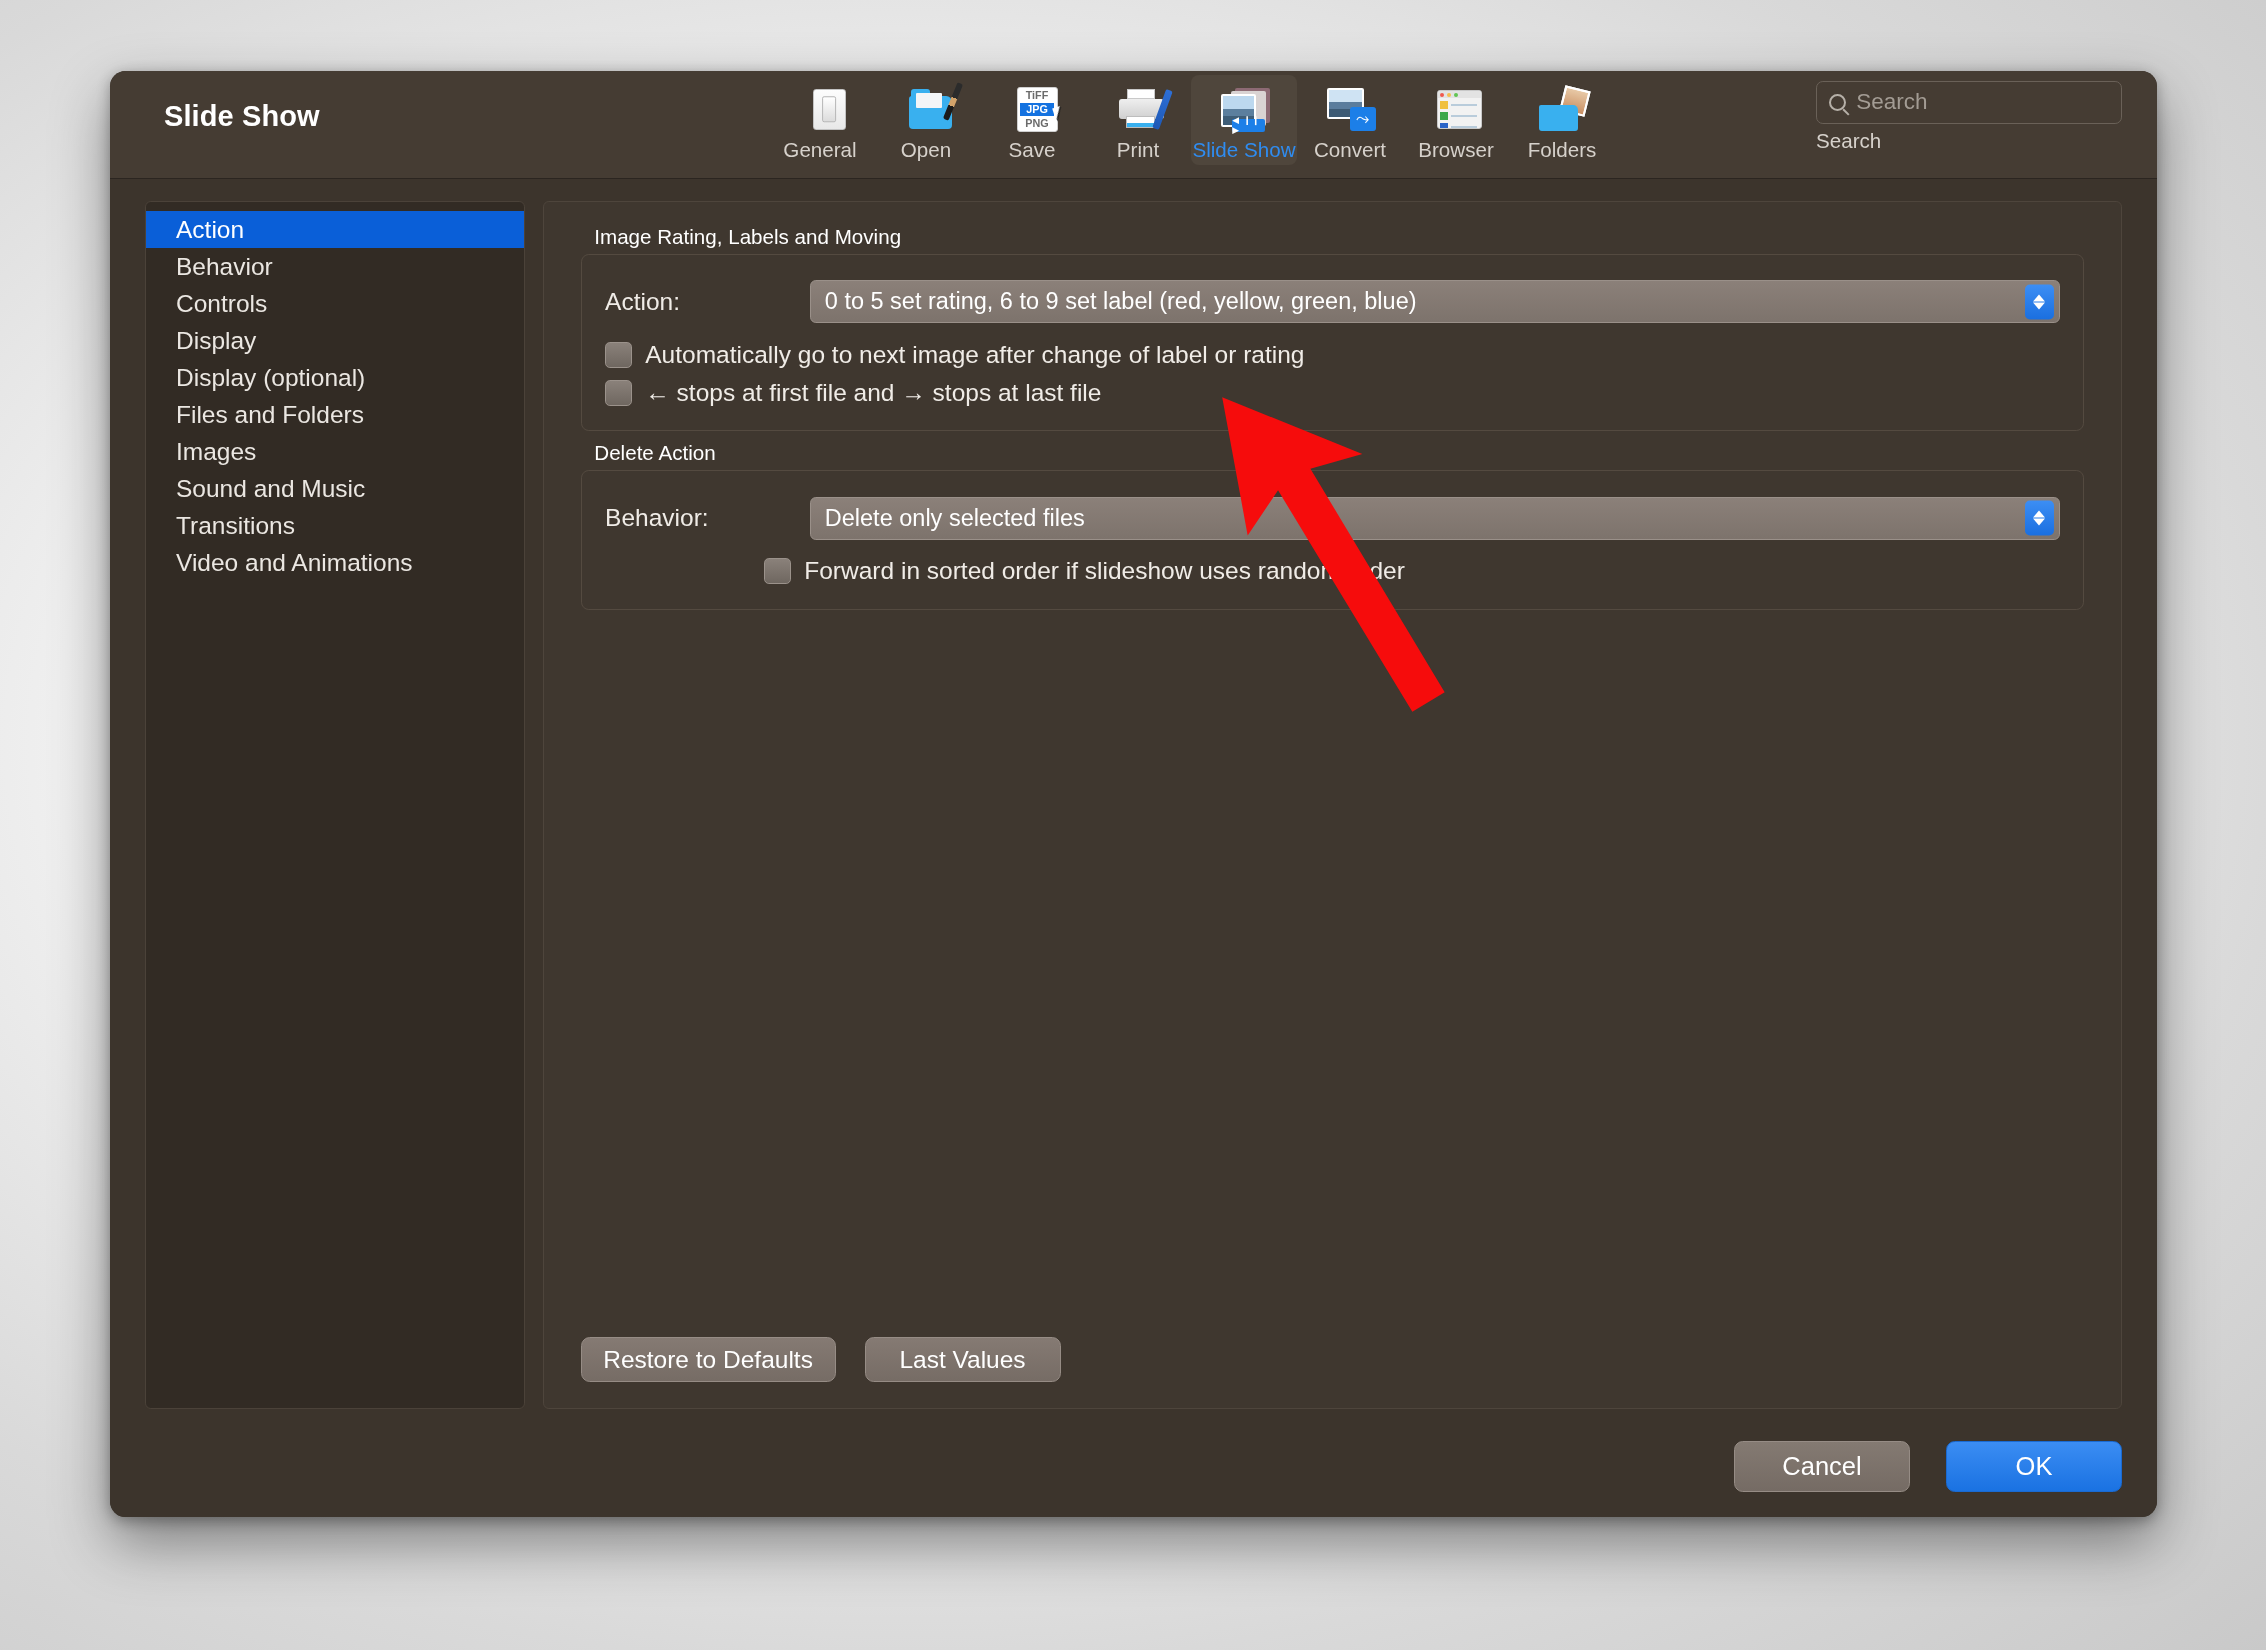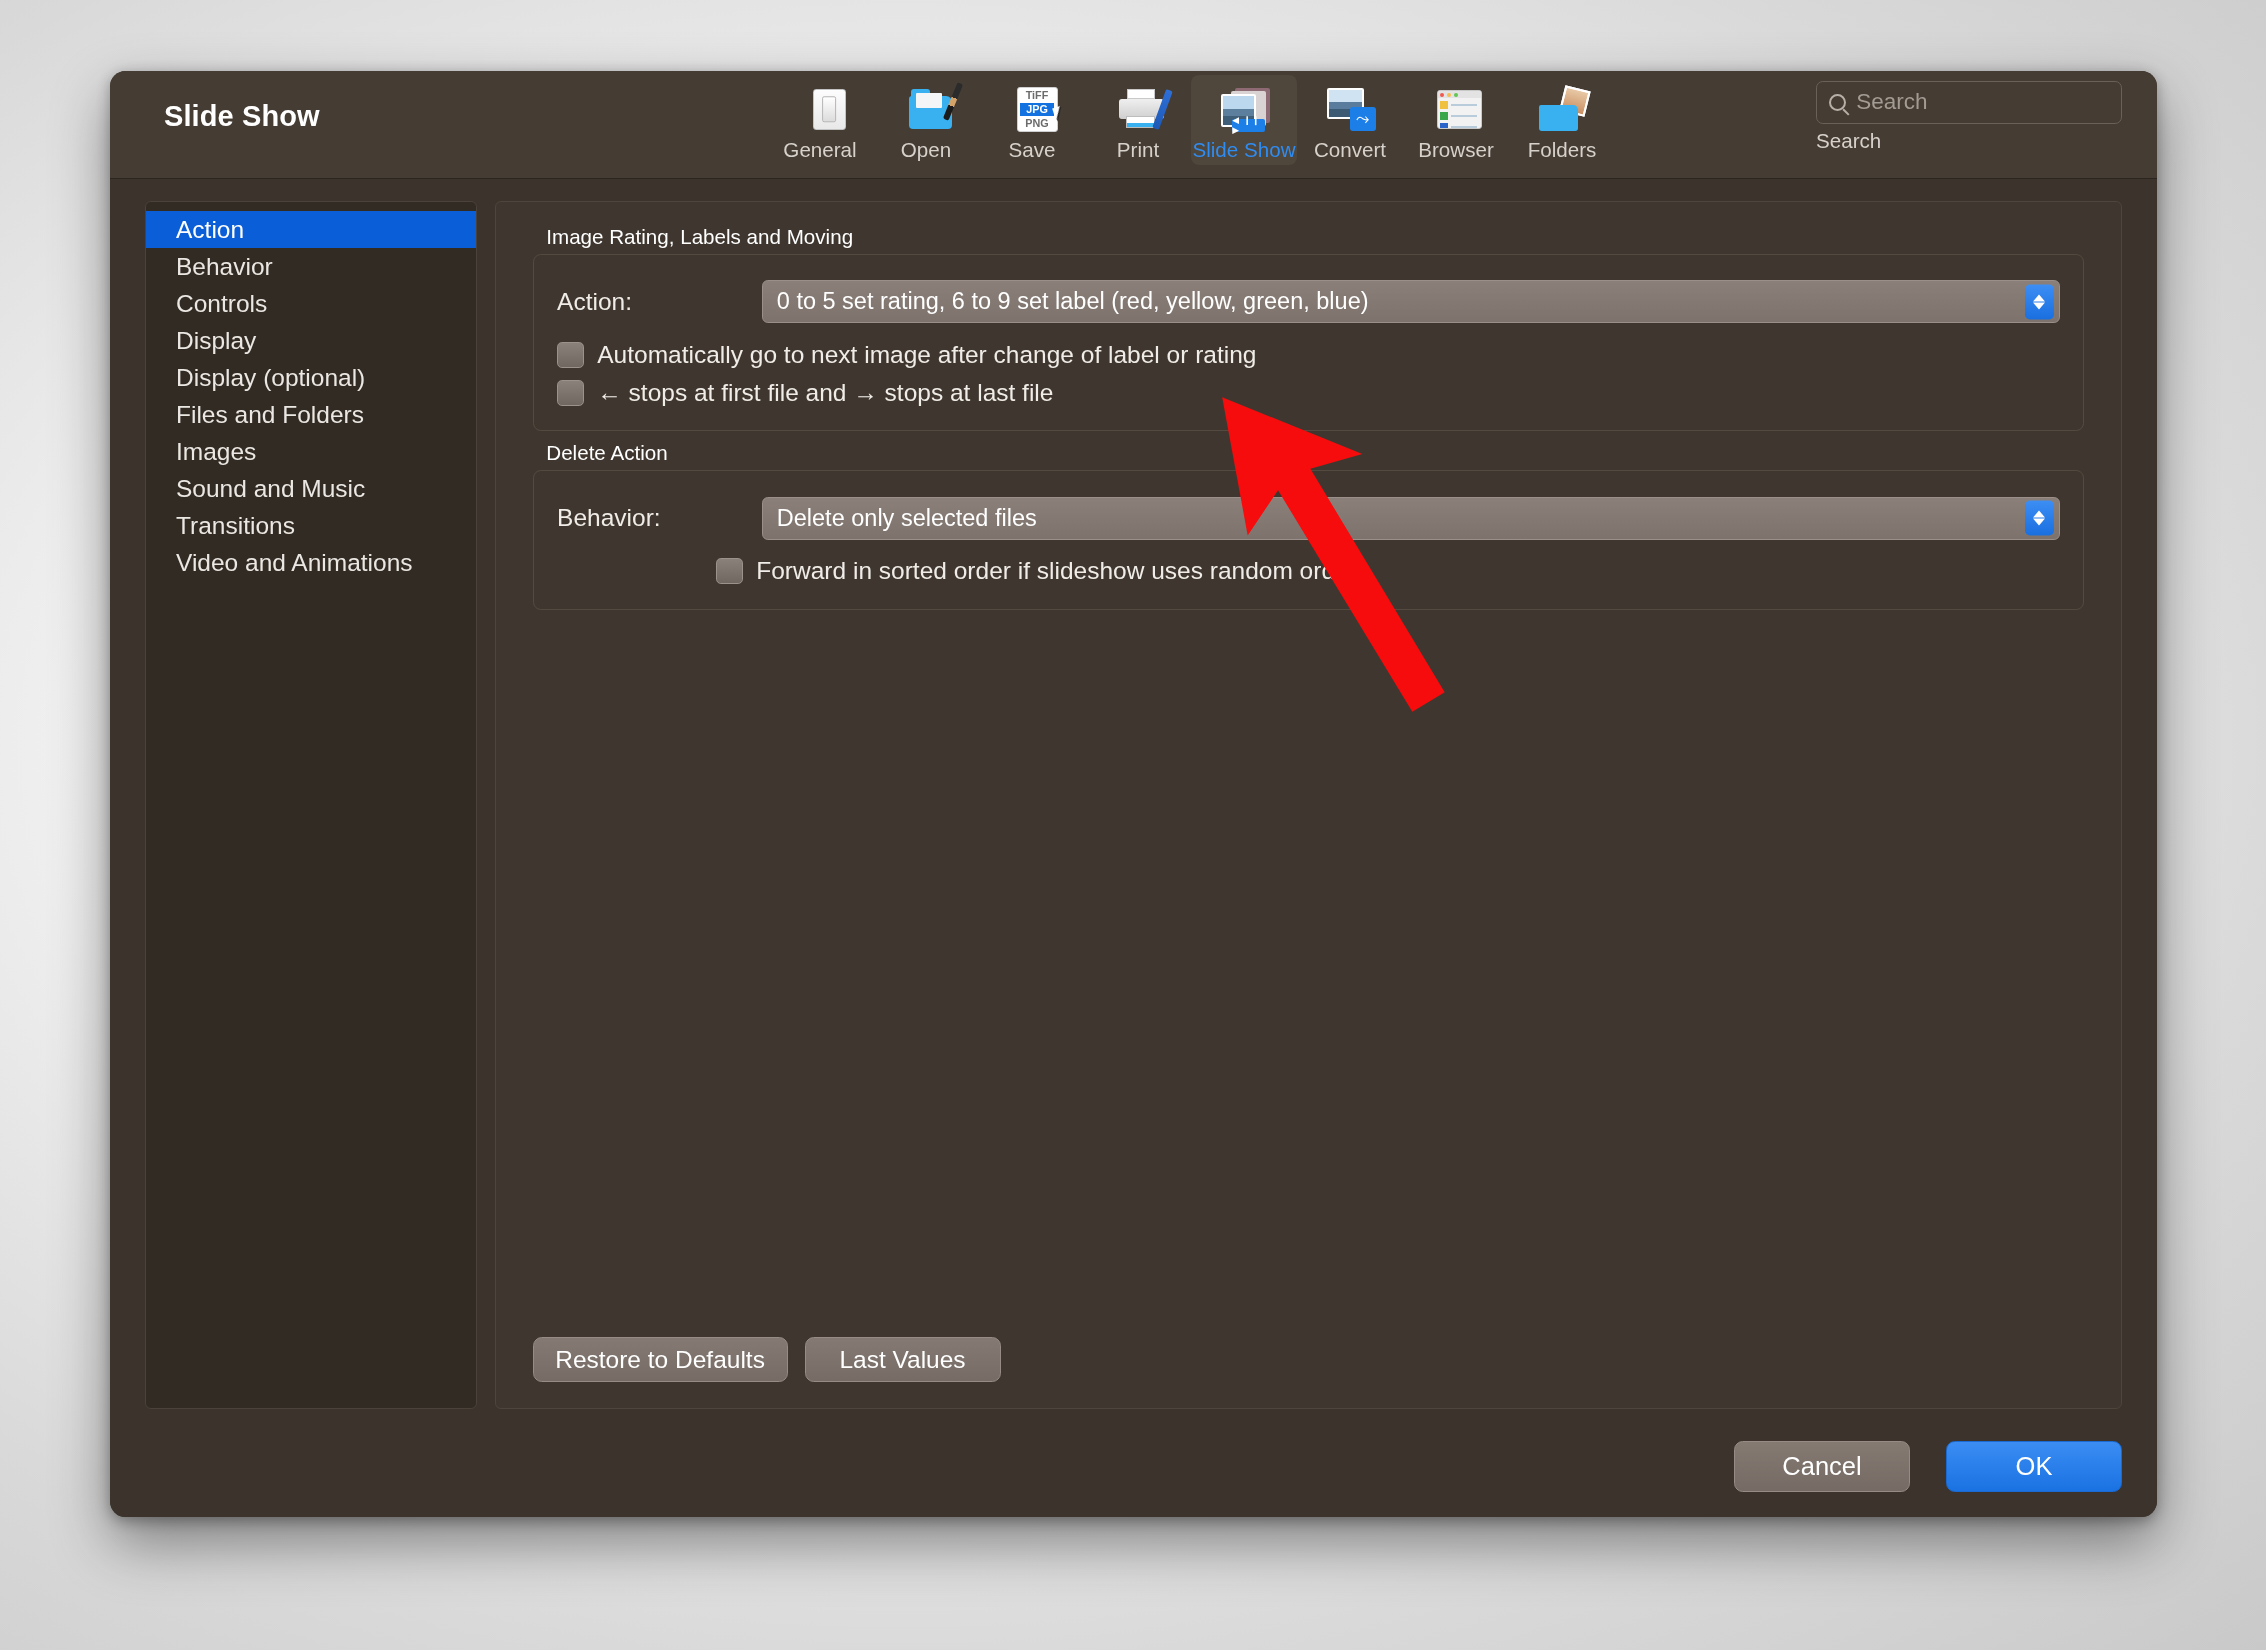--- a/index.html
+++ b/index.html
@@ -204,21 +204,21 @@
     position: relative;
     height: calc(100% - 108px);
     background: #3c342c;
     padding: 21.6px 35px 0 35px;
   }
 
   #content-row { display: flex; gap: 17.6px; height: 1208px; }
 
   
   #sidebar {
-    width: 332px;
+    width: 380px;
     background: #322b24;
     border: 1px solid #4b4239;
     border-radius: 5.9px;
     padding-top: 9.8px;
     overflow: hidden;
   }
   .side-item {
     height: 37px;
     display: flex; align-items: center;
     padding-left: 30px;
@@ -286,21 +286,21 @@
     width: 26.5px; height: 26.5px; flex: none;
     background: linear-gradient(#8a817a,#6f6760);
     border: 1px solid #9b928b;
     border-radius: 4.9px;
   }
   .check-label { font-size: 24.5px; color: #f0ece7; white-space: nowrap; }
 
   
   #pane-buttons {
     position: absolute; left: 37px; bottom: 25.5px;
-    display: flex; gap: 17px;
+    display: flex; gap: 29px;
   }
   .pill {
     height: 45px; min-width: 196px;
     background: linear-gradient(#857a73,#766c65);
     border: 1px solid #968c85;
     border-radius: 8.8px;
     display: flex; align-items: center; justify-content: center;
     color: #ffffff; font-size: 24.5px; padding: 0 21.6px;
     cursor: default;
   }

